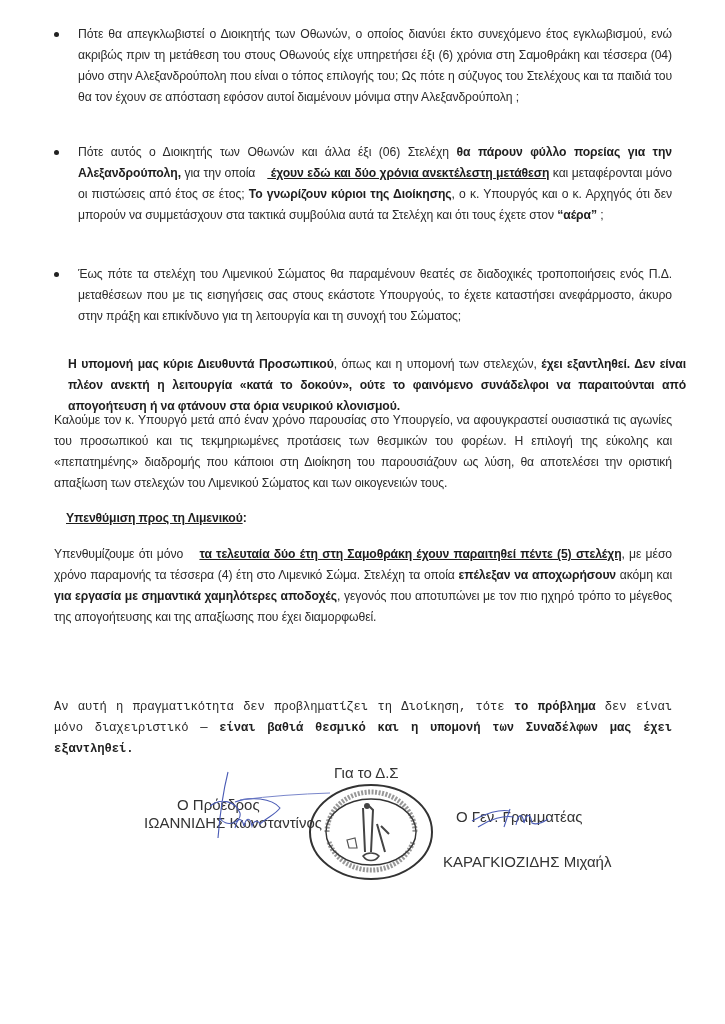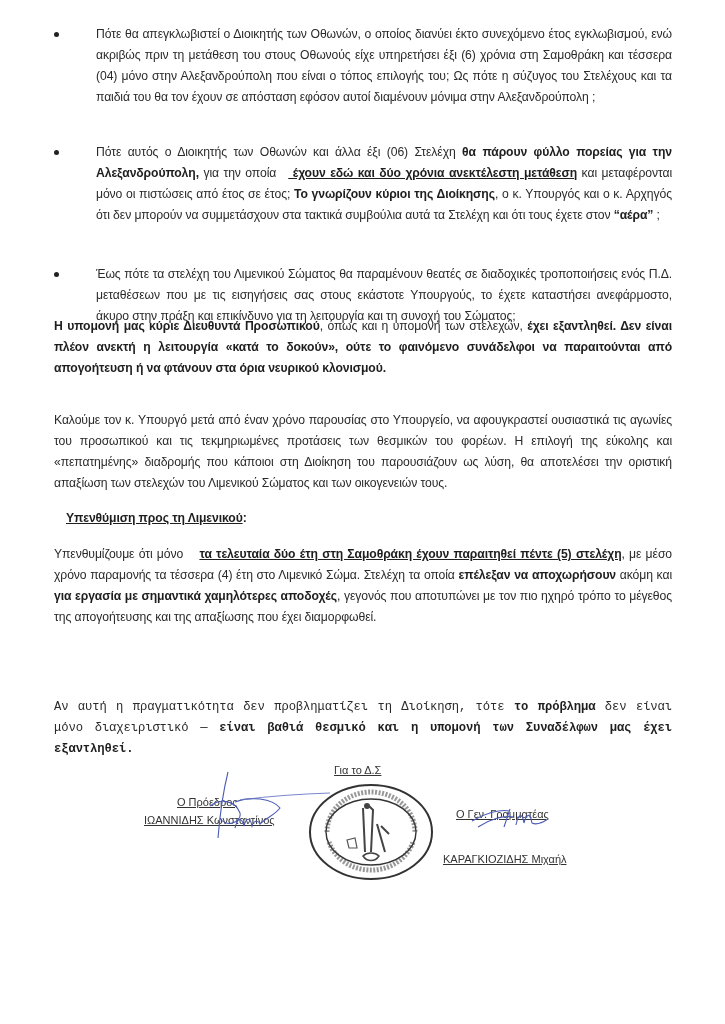--- a/index.html
+++ b/index.html
@@ -12,24 +12,24 @@
   .p {
     position: absolute; left: 54px; width: 618px;
     font-size: 12.2px; line-height: 21px; text-align: justify;
     letter-spacing: -0.1px;
   }
   .bullet-block { left: 54px; width: 618px; }
   .bullet-block .dot {
     position: absolute; left: 0; top: 8px; width: 5px; height: 5px;
     border-radius: 50%; background: #222;
   }
-  .bullet-block .txt { margin-left: 42px; text-align: justify; }
+  .bullet-block .txt { margin-left: 24px; text-align: justify; }
   b { font-weight: bold; color: #1e1e1e; }
   u { text-decoration: underline; padding-left: 12px; }
-  .sig-text { position: absolute; font-size: 11px; color: #333; white-space: nowrap; text-decoration: underline; }
+  .sig-text { position: absolute; font-size: 15px; color: #333; white-space: nowrap; }
   .stamp { position: absolute; left: 307px; top: 782px; width: 128px; height: 100px; }
   .scribble { position: absolute; }
 </style>
 </head>
 <body>
 
 <div class="page">
 
   <div class="p bullet-block" style="top:24px;">
     <span class="dot"></span>
@@ -39,21 +39,21 @@
   <div class="p bullet-block" style="top:142px;">
     <span class="dot"></span>
     <div class="txt">Πότε αυτός ο Διοικητής των Οθωνών και άλλα έξι (06) Στελέχη <b>θα πάρουν φύλλο πορείας για την Αλεξανδρούπολη,</b> για την οποία<b><u> έχουν εδώ και δύο χρόνια ανεκτέλεστη μετάθεση</u></b> και μεταφέρονται μόνο οι πιστώσεις από έτος σε έτος; <b>Το γνωρίζουν κύριοι της Διοίκησης</b>, ο κ. Υπουργός και ο κ. Αρχηγός ότι δεν μπορούν να συμμετάσχουν στα τακτικά συμβούλια αυτά τα Στελέχη και ότι τους έχετε στον <b>“αέρα”</b> ;</div>
   </div>
 
   <div class="p bullet-block" style="top:264px;">
     <span class="dot"></span>
     <div class="txt">Έως πότε τα στελέχη του Λιμενικού Σώματος θα παραμένουν θεατές σε διαδοχικές τροποποιήσεις ενός Π.Δ. μεταθέσεων που με τις εισηγήσεις σας στους εκάστοτε Υπουργούς, το έχετε καταστήσει ανεφάρμοστο, άκυρο στην πράξη και επικίνδυνο για τη λειτουργία και τη συνοχή του Σώματος;</div>
   </div>
 
-  <div class="p" style="top:316px;"><b>Η υπομονή μας κύριε Διευθυντά Προσωπικού</b>, όπως και η υπομονή των στελεχών, <b>έχει εξαντληθεί. Δεν είναι πλέον ανεκτή η λειτουργία «κατά το δοκούν», ούτε το φαινόμενο συνάδελφοι να παραιτούνται από απογοήτευση ή να φτάνουν στα όρια νευρικού κλονισμού.</b></div>
+  <div class="p" style="top:354px;margin-left:14px;"><b>Η υπομονή μας κύριε Διευθυντά Προσωπικού</b>, όπως και η υπομονή των στελεχών, <b>έχει εξαντληθεί. Δεν είναι πλέον ανεκτή η λειτουργία «κατά το δοκούν», ούτε το φαινόμενο συνάδελφοι να παραιτούνται από απογοήτευση ή να φτάνουν στα όρια νευρικού κλονισμού.</b></div>
   <div class="p" style="top:410px;">Καλούμε τον κ. Υπουργό μετά από έναν χρόνο παρουσίας στο Υπουργείο, να αφουγκραστεί ουσιαστικά τις αγωνίες του προσωπικού και τις τεκμηριωμένες προτάσεις των θεσμικών του φορέων. Η επιλογή της εύκολης και «πεπατημένης» διαδρομής που κάποιοι στη Διοίκηση του παρουσιάζουν ως λύση, θα αποτελέσει την οριστική απαξίωση των στελεχών του Λιμενικού Σώματος και των οικογενειών τους.</div>
   <div class="p" style="top:508px;"><b><u>Υπενθύμιση προς τη Λιμενικού</u></b><b>:</b></div>
   <div class="p" style="top:544px;">Υπενθυμίζουμε ότι μόνο <b><u>τα τελευταία δύο έτη στη Σαμοθράκη έχουν παραιτηθεί πέντε (5) στελέχη</u></b>, με μέσο χρόνο παραμονής τα τέσσερα (4) έτη στο Λιμενικό Σώμα. Στελέχη τα οποία <b>επέλεξαν να αποχωρήσουν</b> ακόμη και <b>για εργασία με σημαντικά χαμηλότερες αποδοχές</b>, γεγονός που αποτυπώνει με τον πιο ηχηρό τρόπο το μέγεθος της απογοήτευσης και της απαξίωσης που έχει διαμορφωθεί.</div>
   <div class="p" style="top:697px;font-family:Liberation Mono, monospace;">Αν αυτή η πραγματικότητα δεν προβληματίζει τη Διοίκηση, τότε <b>το πρόβλημα</b> δεν είναι μόνο διαχειριστικό — <b>είναι βαθιά θεσμικό και η υπομονή των Συναδέλφων μας έχει εξαντληθεί.</b></div>
 
   <div class="sig-text" style="left:334px; top:764px;">Για το Δ.Σ</div>
   <div class="sig-text" style="left:177px; top:796px;">Ο Πρόεδρος</div>
   <div class="sig-text" style="left:144px; top:814px;">ΙΩΑΝΝΙΔΗΣ Κωνσταντίνος</div>
   <div class="sig-text" style="left:456px; top:808px;">Ο Γεν. Γραμματέας</div>
   <div class="sig-text" style="left:443px; top:853px;">ΚΑΡΑΓΚΙΟΖΙΔΗΣ Μιχαήλ</div>

